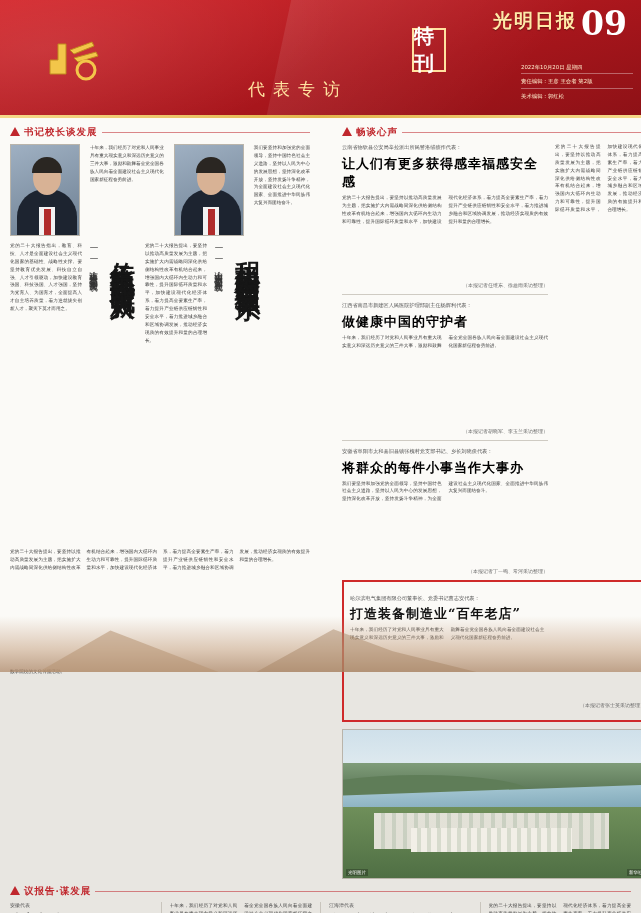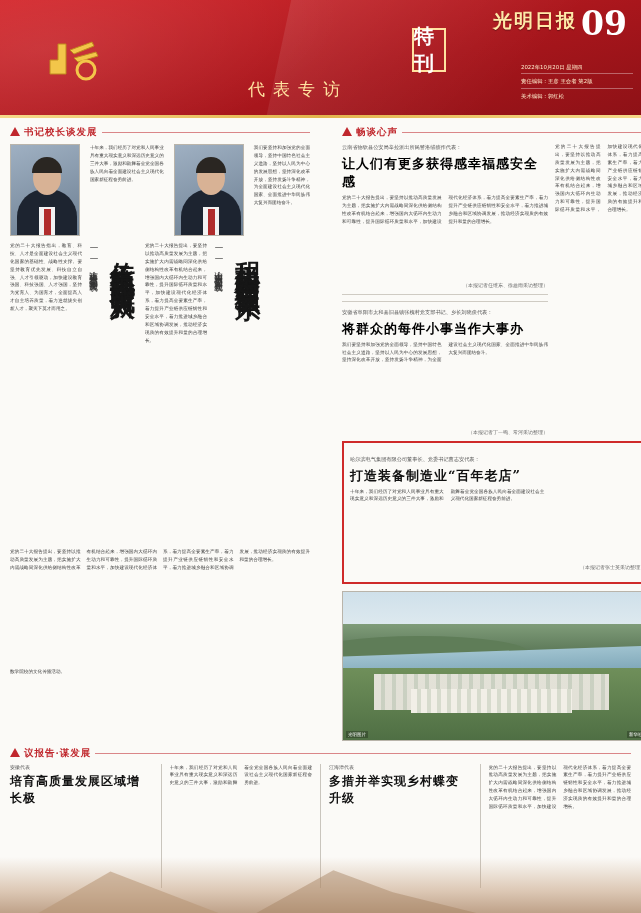--- a/index.html
+++ b/index.html
@@ -2,21 +2,21 @@
 <html><head>
 <meta charset="utf-8">
 <style>
   * { box-sizing: border-box; margin:0; padding:0; }
   body {
     width: 641px; height: 913px;
     background: #e8e6e1;
     font-family: "DejaVu Sans", "Liberation Sans", sans-serif;
     overflow: hidden;
   }
-  .page { position: relative; width: 641px; height: 913px; background: #fbfaf7; }
+  .page { position: relative; width: 641px; height: 672px; background: #fbfaf7; }
 
   
   .masthead {
     position: relative; height: 118px;
     background: linear-gradient(180deg,#c6past 0%, #b81d22 100%);
     background: linear-gradient(165deg,#d4262b 0%, #a8161c 60%, #8d1116 100%);
     overflow: hidden;
   }
   .masthead .swoosh {
     position:absolute; left:-40px; top:-30px; width:440px; height:200px;
@@ -244,20 +244,26 @@
           <div style="width:206px">
 
             <div>
               <div class="art-kicker">云南省德钦县公安局辛拉派出所民警洛绒彼作代表：</div>
               <div class="art-head">让人们有更多获得感幸福感安全感</div>
               <div class="tcol tcols2" style="height:86px; overflow:hidden">党的二十大报告提出，要坚持以推动高质量发展为主题，把实施扩大内需战略同深化供给侧结构性改革有机结合起来，增强国内大循环内生动力和可靠性，提升国际循环质量和水平，加快建设现代化经济体系，着力提高全要素生产率，着力提升产业链供应链韧性和安全水平，着力推进城乡融合和区域协调发展，推动经济实现质的有效提升和量的合理增长。</div>
               <div class="art-sign">（本报记者任维东、徐鑫雨采访整理）</div>
             </div>
             <hr class="thin">
 
+            <div>
+              <div class="art-kicker">江西省南昌市新建区人民医院护理部副主任杨辉利代表：</div>
+              <div class="art-head">做健康中国的守护者</div>
+              <div class="tcol tcols2" style="height:92px; overflow:hidden">十年来，我们经历了对党和人民事业具有重大现实意义和深远历史意义的三件大事，激励和鼓舞着全党全国各族人民向着全面建设社会主义现代化国家新征程奋勇前进。</div>
+              <div class="art-sign">（本报记者胡晓军、李玉兰采访整理）</div>
+            </div>
             <hr class="thin">
 
             <div>
               <div class="art-kicker">安徽省阜阳市太和县旧县镇张槐村党支部书记、乡长刘晓俊代表：</div>
               <div class="art-head">将群众的每件小事当作大事办</div>
               <div class="tcol tcols2" style="height:86px; overflow:hidden">我们要坚持和加强党的全面领导，坚持中国特色社会主义道路，坚持以人民为中心的发展思想，坚持深化改革开放，坚持发扬斗争精神，为全面建设社会主义现代化国家、全面推进中华民族伟大复兴而团结奋斗。</div>
               <div class="art-sign">（本报记者丁一鸣、常河采访整理）</div>
             </div>
           </div>
 

